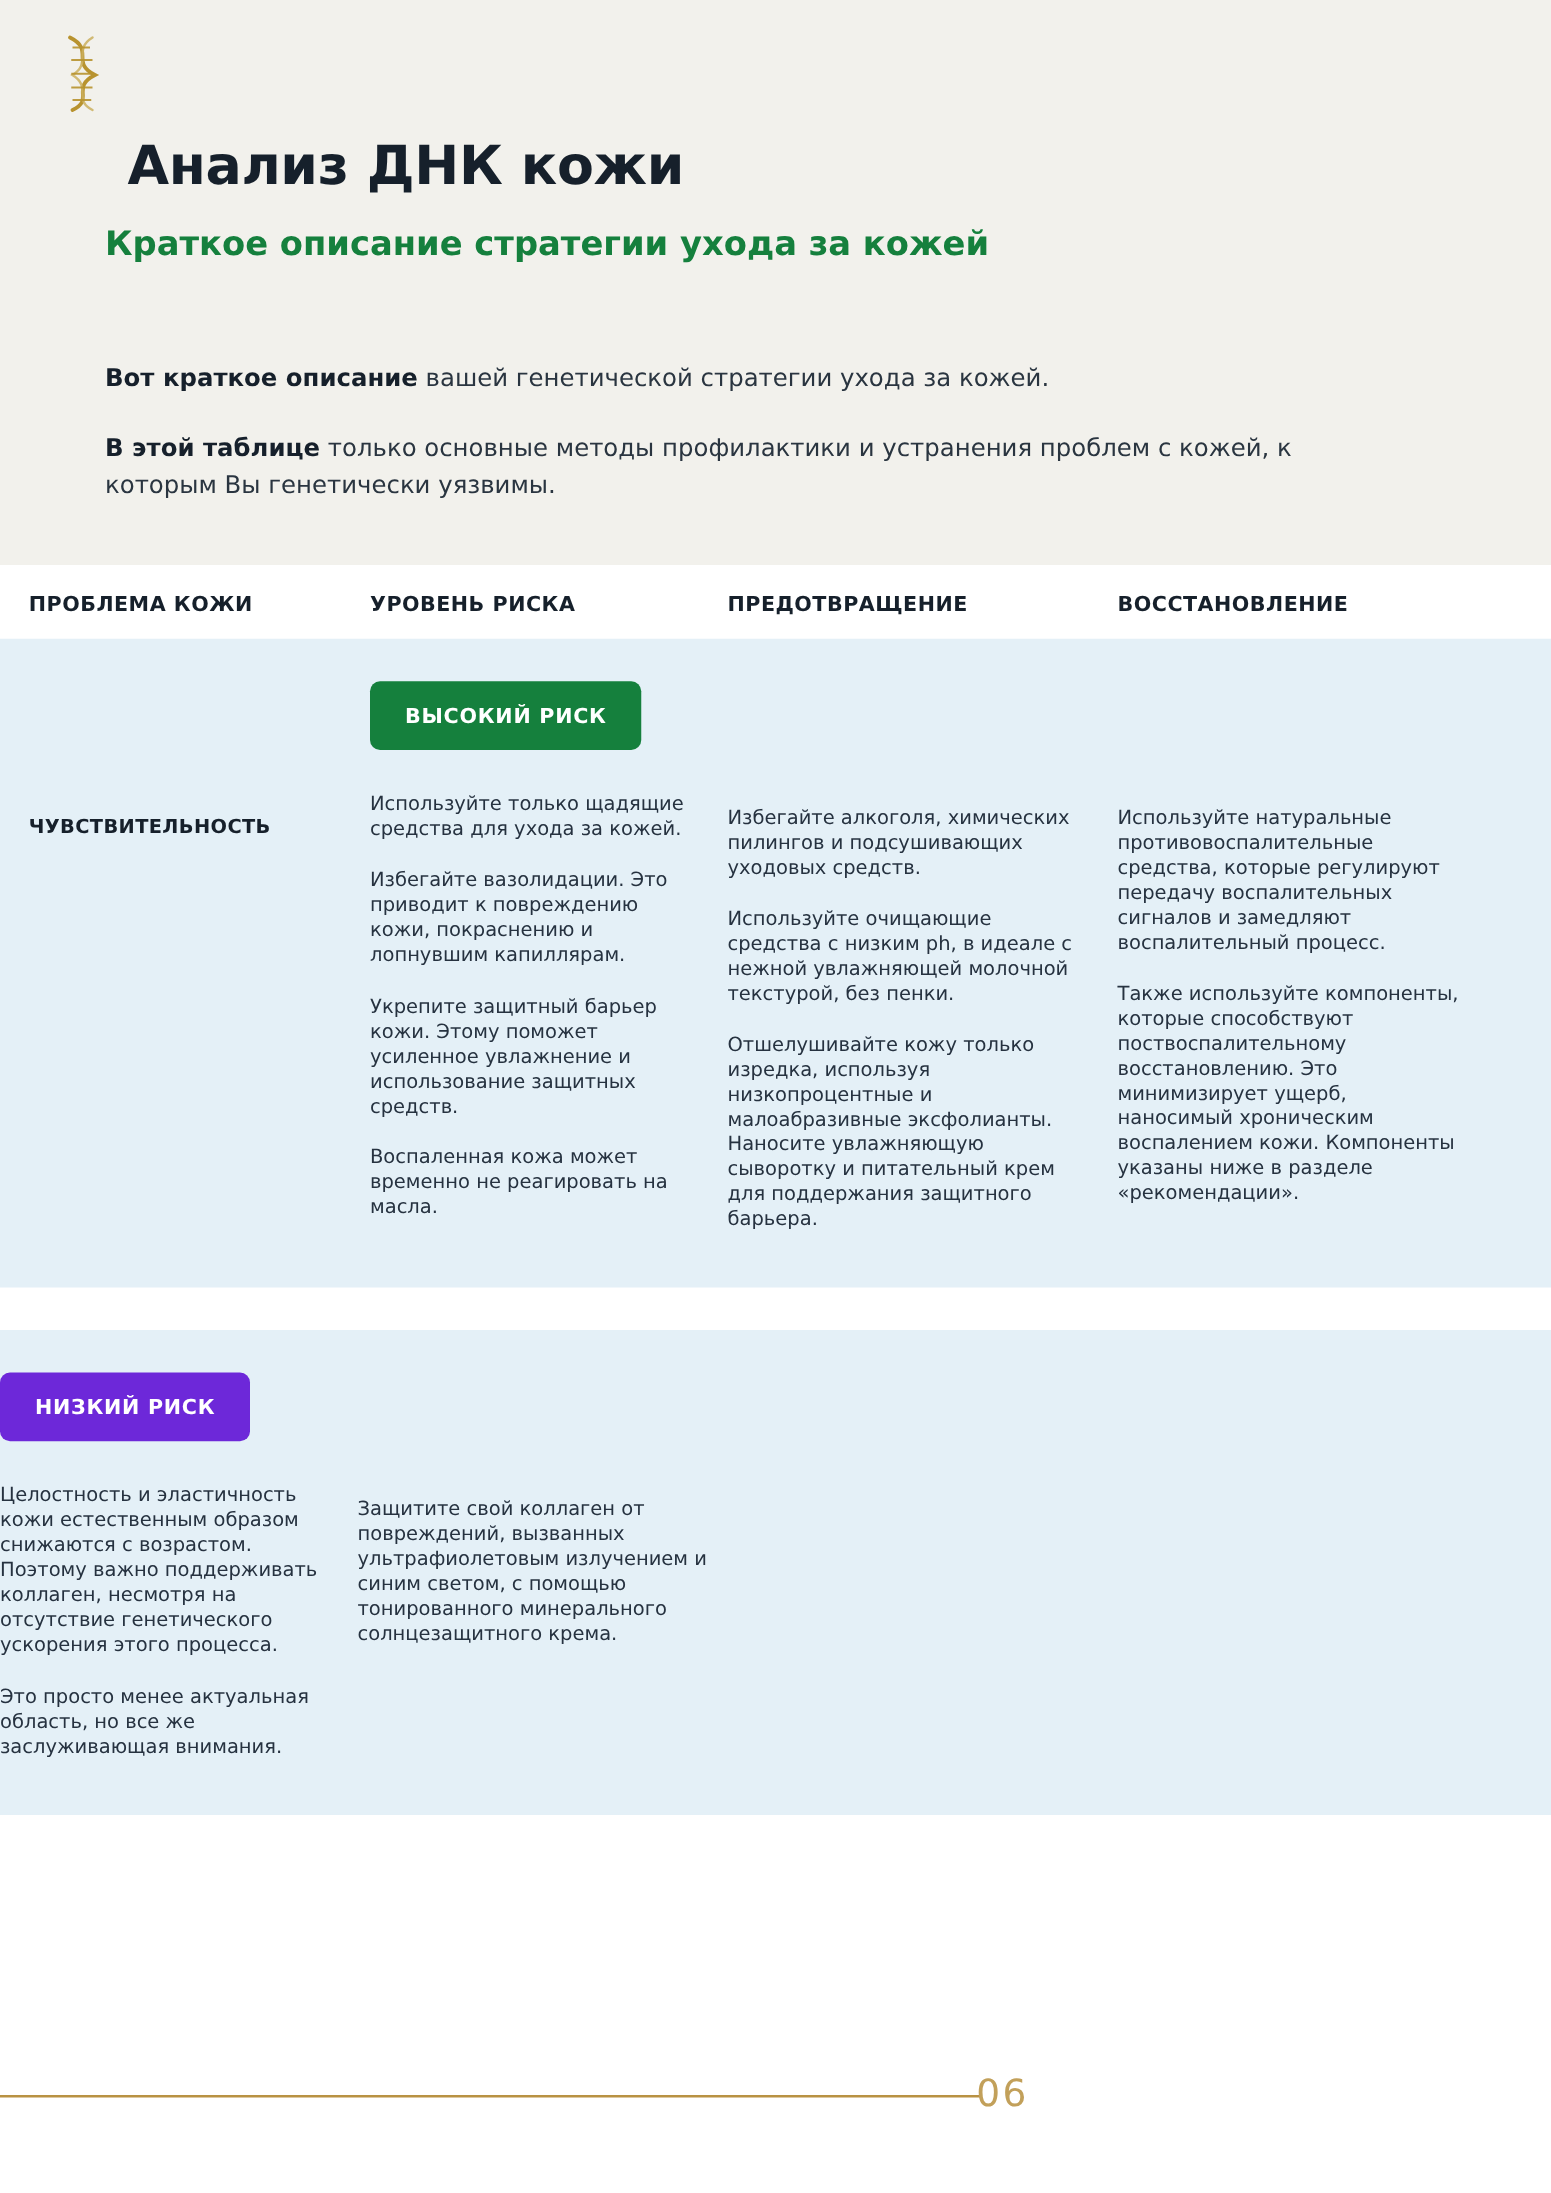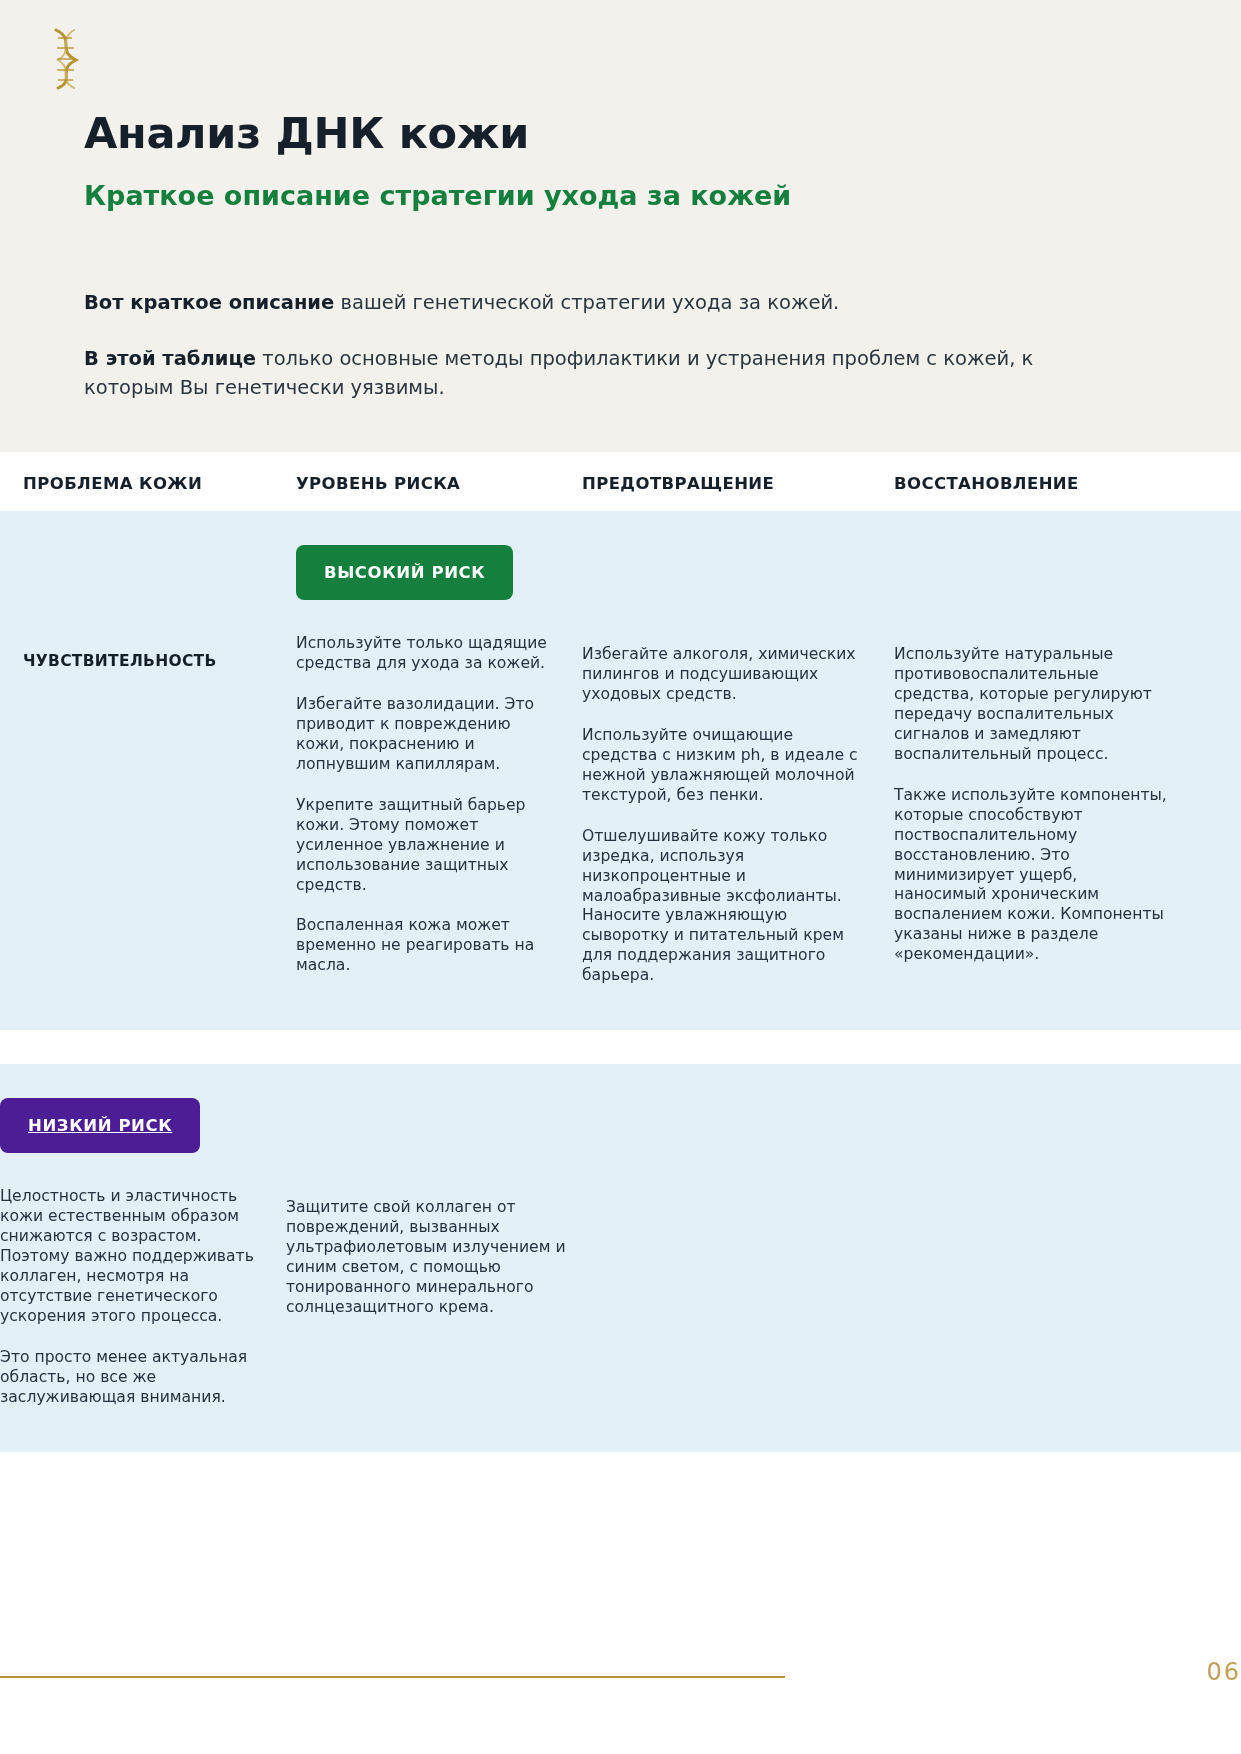--- a/index.html
+++ b/index.html
@@ -27,21 +27,21 @@
   .logo {
     position: absolute;
     top: 28px;
     left: 46px;
     width: 40px;
     height: 62px;
   }
   .page-title {
     position: absolute;
     top: 108px;
-    left: 84px;
+    left: 102px;
     font-size: 43px;
     font-weight: 700;
     letter-spacing: -0.3px;
     color: #16202b;
     margin: 0;
   }
   .page-subtitle {
     position: absolute;
     top: 180px;
     left: 84px;
@@ -111,21 +111,21 @@
     display: inline-block;
     color: #ffffff;
     font-size: 16.5px;
     font-weight: 700;
     letter-spacing: 0.6px;
     padding: 18px 28px;
     border-radius: 8px;
     text-transform: uppercase;
   }
   .badge-high { background: #15803d; }
-  .badge-low  { background: #4c1d95; text-decoration: underline; }
+  .badge-low  { background: #6d28d9; }
   .badge-holder { margin-bottom: 34px; }
   .cell-text {
     font-size: 15.6px;
     line-height: 1.28;
     color: #263240;
     padding-top: 100px;
   }
   .cell-text p { margin: 0 0 21px 0; }
   .cell-text p:last-child { margin-bottom: 0; }
   .cell-col2 { padding-top: 0; }
@@ -145,22 +145,22 @@
     top: 18px;
     width: 785px;
     height: 2px;
     background: #b99243;
   }
   .footer-page {
     position: absolute;
     right: 0;
     top: 0;
     width: 460px;
-    text-align: right;
-    font-size: 24px;
+    text-align: left;
+    font-size: 30px;
     letter-spacing: 2px;
     color: #c2a05a;
     font-weight: 400;
   }
 </style>
 </head>
 <body>
 
 <div class="header">
 

